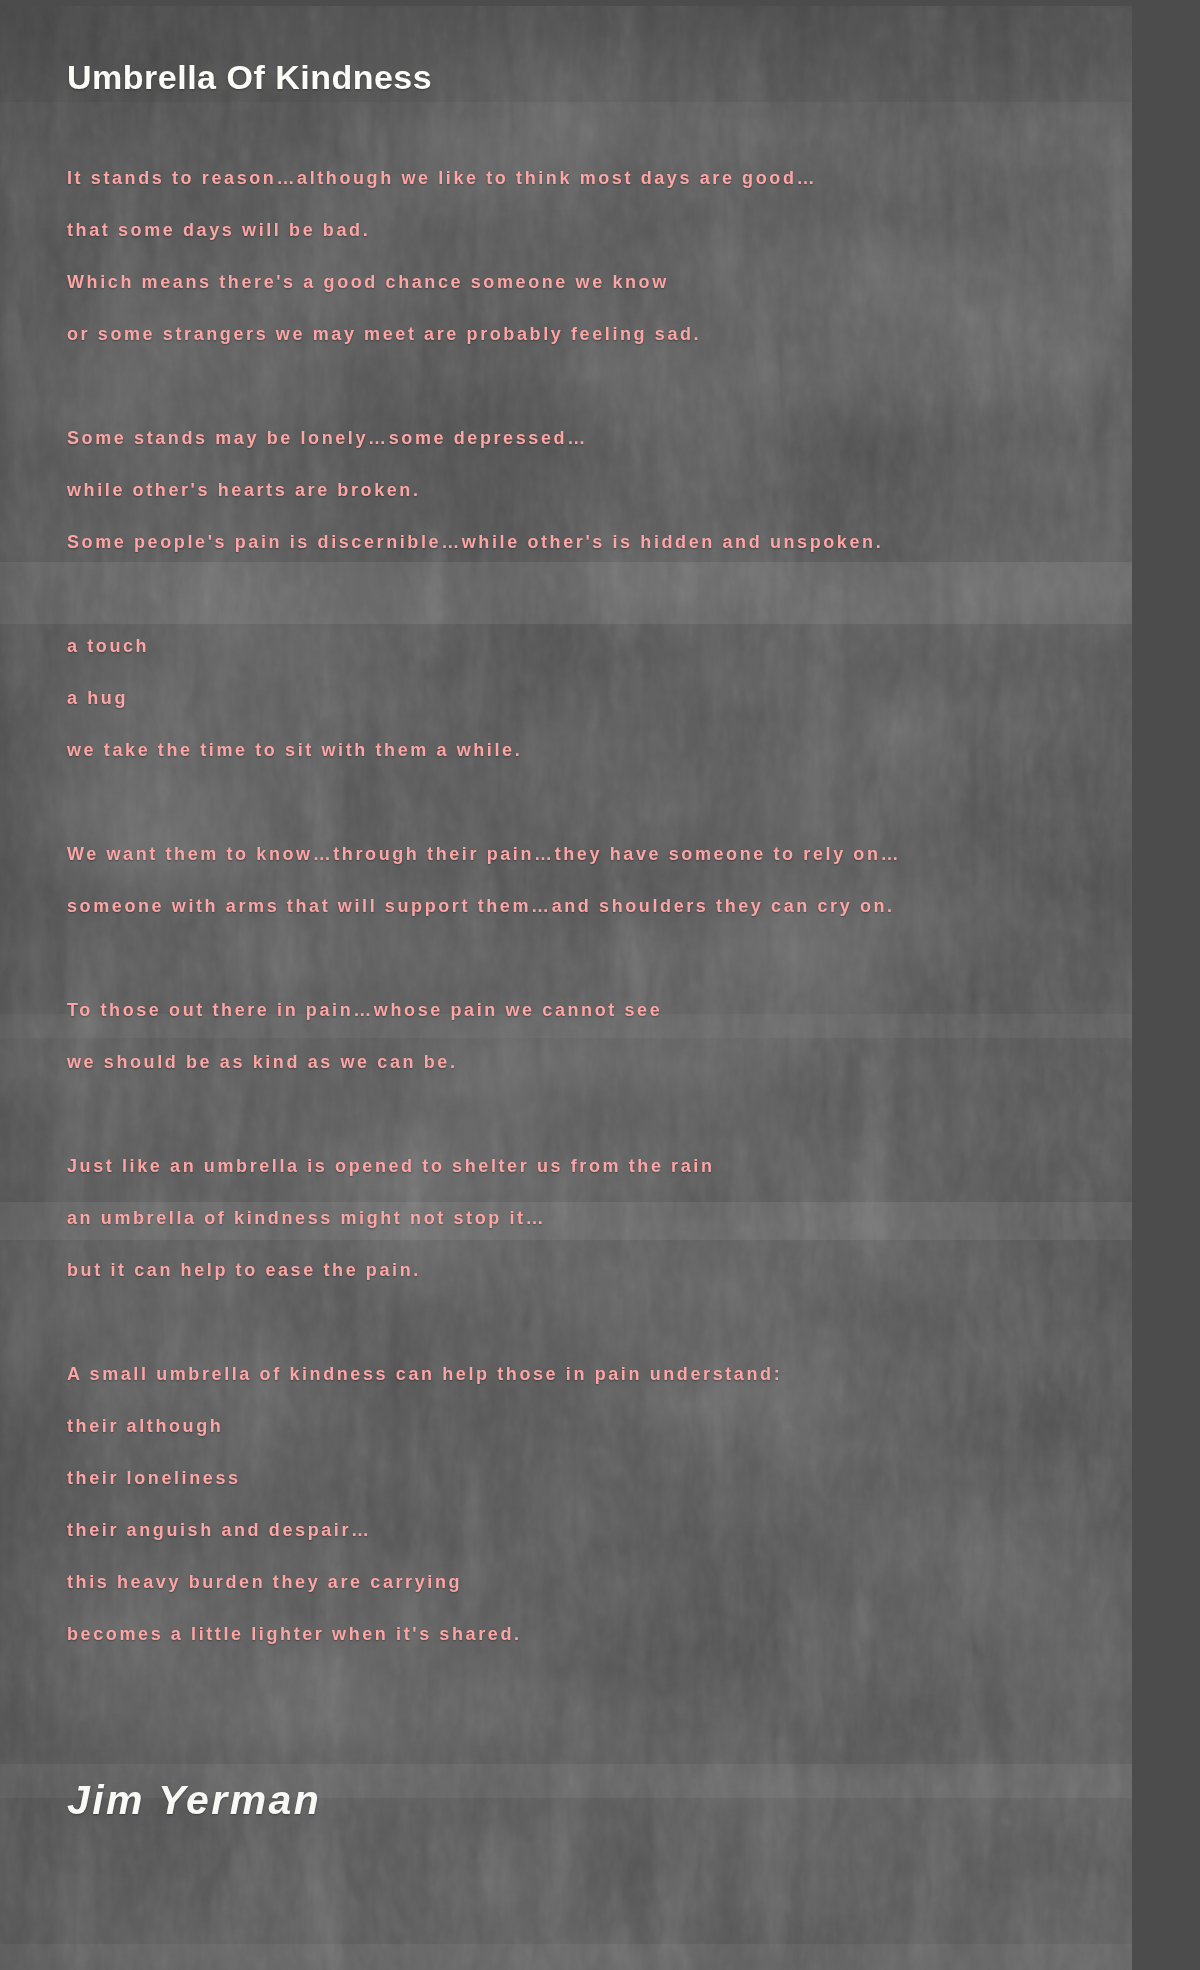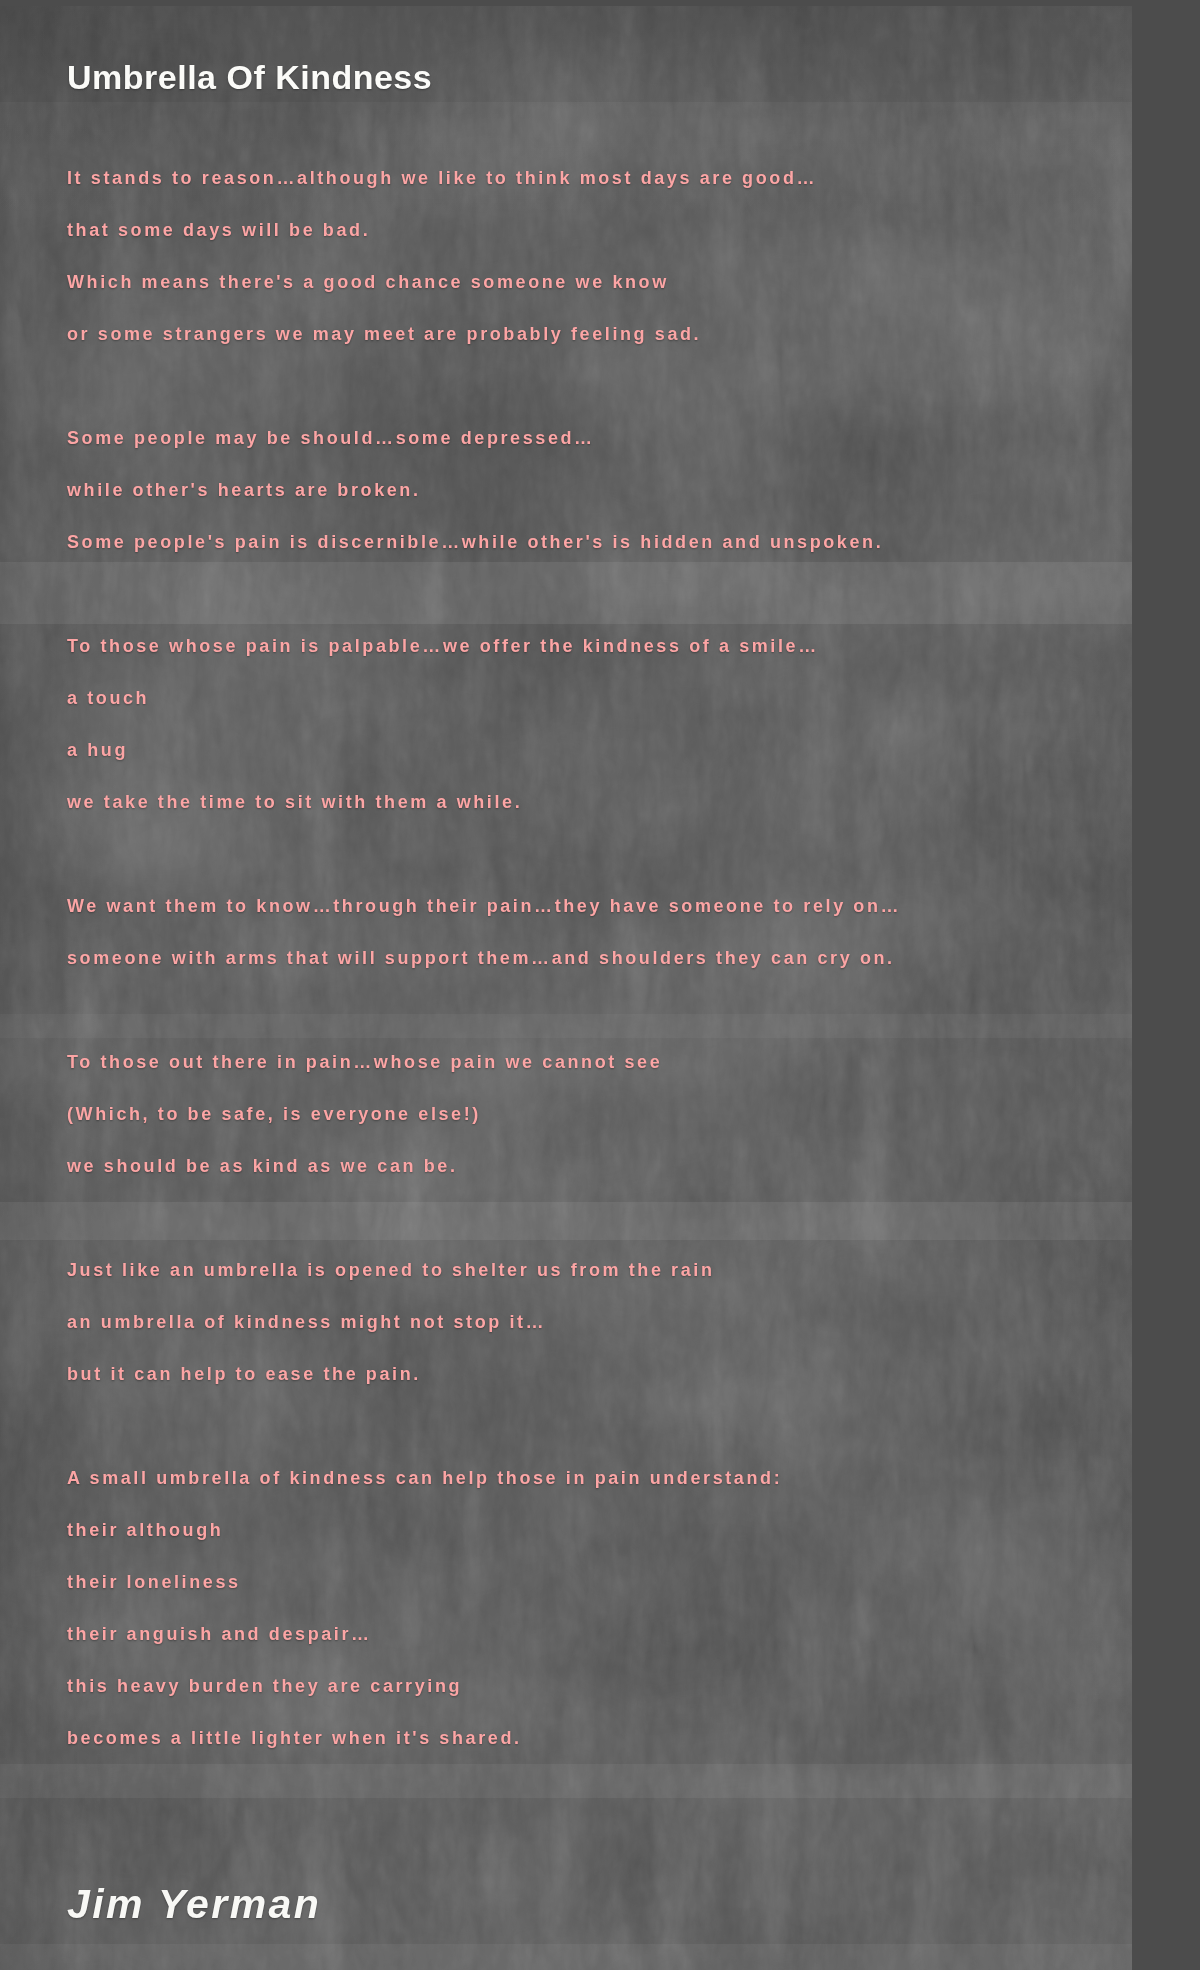--- a/index.html
+++ b/index.html
@@ -130,37 +130,35 @@
   <div class="content">
     <h1 class="poem-title">Umbrella Of Kindness</h1>
     <div class="poem" id="poem">
         <p class="stanza">
           <span class="poem-line">It stands to reason…although we like to think most days are good…</span>
           <span class="poem-line">that some days will be bad.</span>
           <span class="poem-line">Which means there's a good chance someone we know</span>
           <span class="poem-line">or some strangers we may meet are probably feeling sad.</span>
         </p>
         <p class="stanza">
-          <span class="poem-line">Some people may be should…some depressed…</span>
+          <span class="poem-line">Some stands may be lonely…some depressed…</span>
           <span class="poem-line">while other's hearts are broken.</span>
           <span class="poem-line">Some people's pain is discernible…while other's is hidden and unspoken.</span>
         </p>
         <p class="stanza">
-          <span class="poem-line">To those whose pain is palpable…we offer the kindness of a smile…</span>
           <span class="poem-line">a touch</span>
           <span class="poem-line">a hug</span>
           <span class="poem-line">we take the time to sit with them a while.</span>
         </p>
         <p class="stanza">
           <span class="poem-line">We want them to know…through their pain…they have someone to rely on…</span>
           <span class="poem-line">someone with arms that will support them…and shoulders they can cry on.</span>
         </p>
         <p class="stanza">
           <span class="poem-line">To those out there in pain…whose pain we cannot see</span>
-          <span class="poem-line">(Which, to be safe, is everyone else!)</span>
           <span class="poem-line">we should be as kind as we can be.</span>
         </p>
         <p class="stanza">
           <span class="poem-line">Just like an umbrella is opened to shelter us from the rain</span>
           <span class="poem-line">an umbrella of kindness might not stop it…</span>
           <span class="poem-line">but it can help to ease the pain.</span>
         </p>
         <p class="stanza">
           <span class="poem-line">A small umbrella of kindness can help those in pain understand:</span>
           <span class="poem-line">their although</span>

